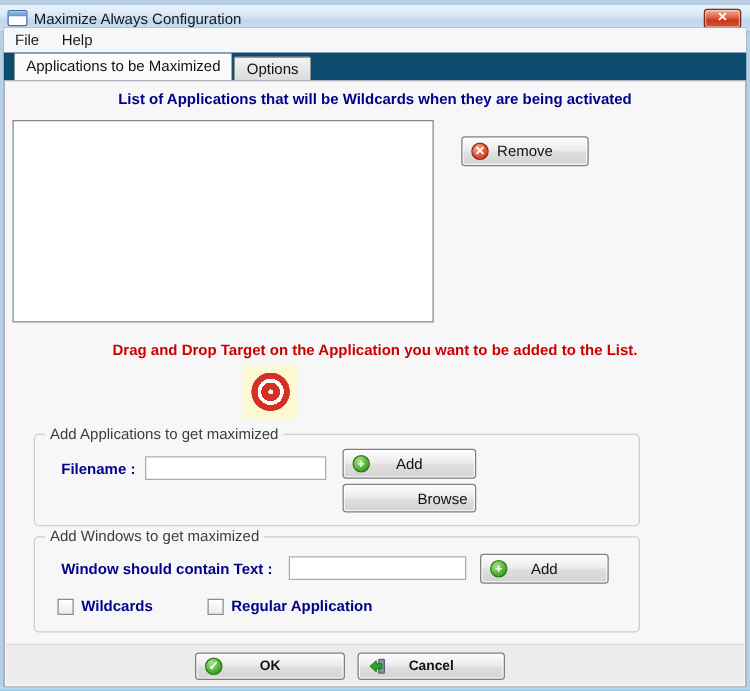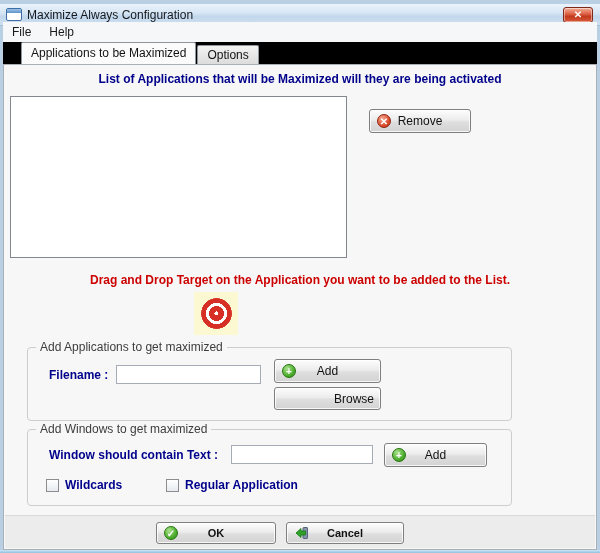--- a/index.html
+++ b/index.html
@@ -15,29 +15,29 @@
     margin-right:5px;position:relative;flex:0 0 auto;}
   .app-icon::before{content:"";position:absolute;left:0;right:0;top:0;height:4px;
     background:linear-gradient(#9cc2e8,#5f93c9);}
   .win-title{font-size:12px;color:#15181c;white-space:nowrap;}
   .close-btn{position:absolute;right:7px;top:3px;width:30px;height:16px;border-radius:3px;
     background:linear-gradient(#f2b09b,#e0654a 40%,#c33а18 60%,#d8593c);
     background:linear-gradient(#f2b09b,#e0654a 40%,#c23a1d 60%,#d8593c);
     border:1px solid #7e2817;box-shadow:inset 0 0 0 1px rgba(255,255,255,.45);
     color:#fff;font-size:10px;font-weight:bold;line-height:14px;text-align:center;cursor:pointer;}
   
-  .window-body{position:absolute;top:22px;left:3px;right:3px;bottom:3px;background:#000000;}
+  .window-body{position:absolute;top:22px;left:3px;right:3px;bottom:3px;background:#0c4a6e;}
   .menubar{position:absolute;top:0;left:0;right:0;height:20px;background:#f6f7f9;
     display:flex;align-items:center;font-size:12px;color:#1a1a1a;}
   .menu-item{padding:2px 9px;cursor:default;}
   
   .tabstrip{position:absolute;top:20px;left:0;right:0;height:22px;}
   .tab{display:inline-block;font-size:12px;color:#121212;padding:3px 9px 3px 9px;
     border:1px solid #8f959d;border-bottom:none;vertical-align:bottom;cursor:default;}
-  .tab.active{background:#fbfbfb;height:22px;margin-left:18px;position:relative;z-index:3;
+  .tab.active{background:#fbfbfb;height:22px;margin-left:8px;position:relative;z-index:3;
     border-top-left-radius:2px;border-top-right-radius:2px;}
   .tab.inactive{background:linear-gradient(#f3f3f3,#dcdcdc);height:19px;margin-top:3px;
     margin-left:1px;padding-top:2px;border-top-left-radius:2px;border-top-right-radius:2px;}
   
   .tab-page{position:absolute;top:42px;left:0;right:0;bottom:0;background:#f7f7f7;
     border:1px solid #aab0b8;z-index:1;}
   .list-heading{position:absolute;top:7px;left:0;right:0;text-align:center;
     font-size:12px;font-weight:bold;}
   .listbox{position:absolute;left:6px;top:31px;width:337px;height:162px;background:#fff;
     border:1px solid #828790;}
@@ -90,21 +90,21 @@
       <span class="menu-item">File</span>
       <span class="menu-item">Help</span>
     </div>
 
     <div class="tabstrip">
       <span class="tab active">Applications to be Maximized</span><span class="tab inactive">Options</span>
     </div>
 
     <div class="tab-page">
 
-      <div class="list-heading" style="color:#00008B;">List of Applications that will be Maximized will they are being activated</div>
+      <div class="list-heading" style="color:#00008B;">List of Applications that will be Wildcards when they are being activated</div>
 
       <div class="listbox"></div>
 
       <button class="btn" style="left:365px;top:44px;width:102px;height:24px;">
         <span class="circle-icon icon-red">✕</span>
         <span class="lbl">Remove</span>
       </button>
 
       <div class="drag-text" style="color:#CC0000;">Drag and Drop Target on the Application you want to be added to the List.</div>
 

